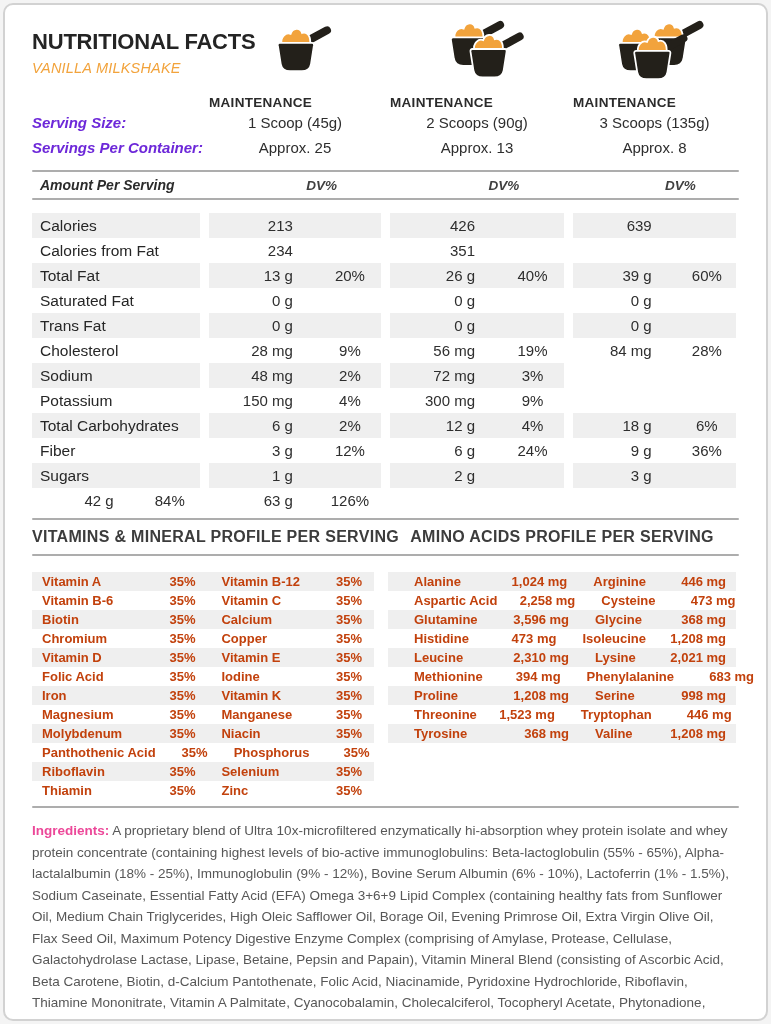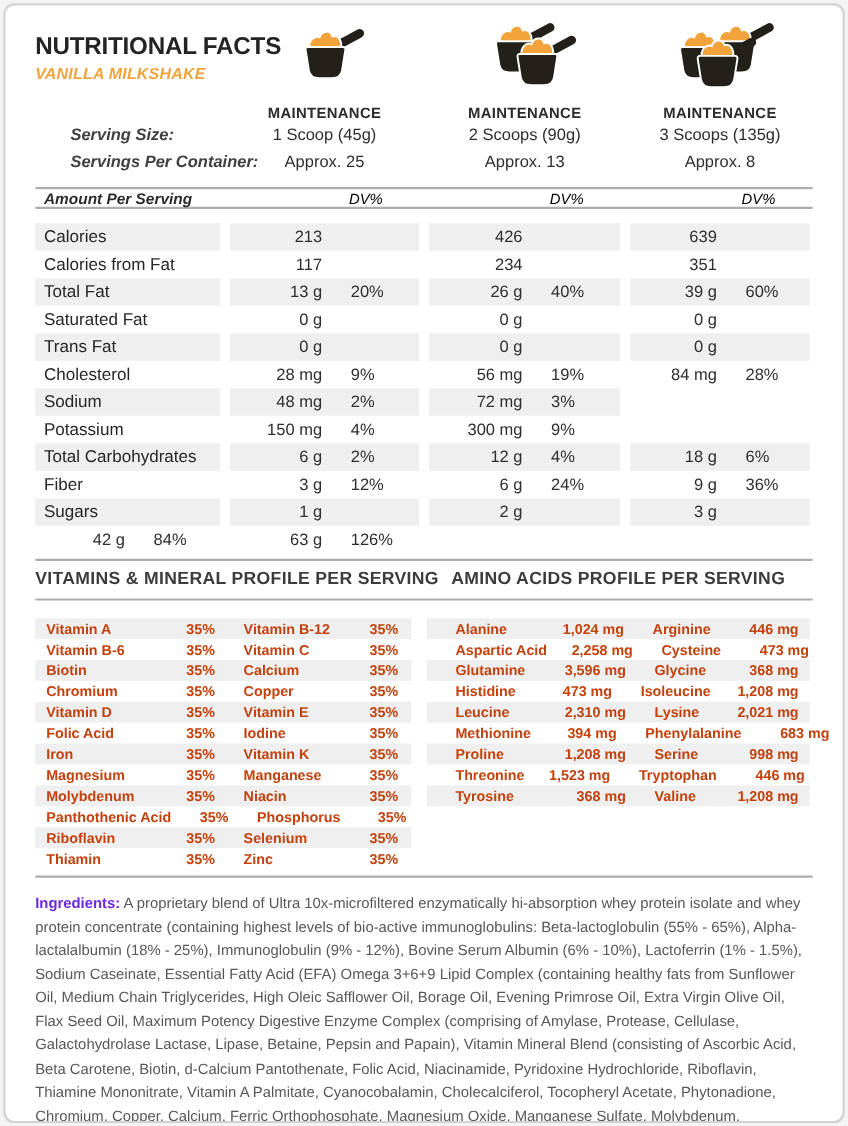--- a/index.html
+++ b/index.html
@@ -10,63 +10,63 @@
   html,body{background:#f4f4f4;}
   body{width:771px; height:1024px; font-family:"Liberation Sans", sans-serif; color:var(--text); position:relative;}
   .sheet{
     position:absolute; inset:3px; background:#fff; border:2px solid var(--border);
     border-radius:10px; padding:12px 27px 0 27px; overflow:hidden;
   }
   .grid{display:grid; grid-template-columns:168px 172px 174px 163px; column-gap:9px;}
   
   .head-grid{align-items:start; min-height:76px;}
   .brand h1{font-size:22px; font-weight:700; letter-spacing:-0.2px; color:#242424; margin-top:12px; white-space:nowrap;}
-  .product{font-size:14.5px; font-weight:700; font-style:italic; color:var(--accent); letter-spacing:.2px; margin-top:5px;}
+  .product{font-size:14.5px; font-weight:400; font-style:italic; color:var(--accent); letter-spacing:.2px; margin-top:5px;}
   .icon-cell{display:flex; justify-content:center; align-items:flex-start;}
   .icon-cell svg{width:104px; height:64px;}
   .sc-handle{stroke:var(--ink); stroke-width:9; stroke-linecap:round; fill:none;}
   .sc-mound{fill:var(--accent); stroke:#fff; stroke-width:2;}
   .sc-cup{fill:var(--ink); stroke:#fff; stroke-width:2;}
   .plan-row{margin-top:2px;}
-  .plan{font-size:13.5px; font-weight:700; text-align:center; color:#2b2b2b; letter-spacing:.3px;}
+  .plan{font-size:13.5px; font-weight:700; color:#2b2b2b; letter-spacing:.3px;}
   .serving-row{height:25px; align-items:center;}
-  .s-label{font-size:15px; font-weight:700; font-style:italic; color:#404040; white-space:nowrap;margin-left:32px;}
+  .s-label{font-size:15px; font-weight:700; font-style:italic; color:#6d28d9; white-space:nowrap;}
   .s-val{font-size:15px; text-align:center; color:#2e2e2e;}
   
   .rule{height:2px; background:var(--rule); border-radius:1px;}
   .r1{margin-top:10px;} .r2{margin-bottom:13px;} .r3{margin-top:5px;} .r5{margin-top:6px;}
   
-  .thead{height:16px; align-items:center;}
+  .thead{height:26px; align-items:center;}
   .aps{font-size:14px; font-weight:700; font-style:italic; padding-left:8px; color:#2b2b2b;}
   .dvh{display:flex;}
   .thead .amt{visibility:hidden;}
-  .dv-h{flex:1; text-align:center; padding-right:22px; font-size:13.5px; font-weight:400; font-style:italic; color:#000000;}
+  .dv-h{flex:1; text-align:left; padding-right:22px; font-size:13.5px; font-weight:700; font-style:italic; color:#404040;}
   .nrow{height:25px; align-items:stretch; font-size:15px;}
   .nrow .cell{line-height:25px;}
   .lbl{padding-left:8px; color:#262626; font-size:15.5px; white-space:nowrap;}
   .grp{display:flex;}
   .amt{flex:1.35; text-align:right; padding-right:26px;}
-  .dv{flex:1; text-align:left; }
+  .dv{flex:1; text-align:center; }
   .nrow.stripe .cell{background:var(--stripe);}
   
   .two-col{display:grid; grid-template-columns:342px 348px; column-gap:14px;}
   .titles{height:34px; align-items:center;}
   .sec-title{font-size:16px; font-weight:600; color:#3c3c3c; letter-spacing:.3px; white-space:nowrap;}
   .sec-title.right{text-align:center;}
   .minis{margin-top:16px; align-items:start;}
   .mini-row{display:grid; height:19px; line-height:19px; font-size:13px; color:#c2410c; align-items:center;font-weight:bold;}
   .mini-row.stripe{background:var(--stripe);}
   .vit .mini-row{grid-template-columns:1fr 52px 1.05fr 60px; padding:0 12px 0 10px;}
   .amino .mini-row{grid-template-columns:1fr 78px 1fr 80px; padding:0 10px 0 26px;}
   .mn{text-align:left; white-space:nowrap;}
   .mn.n2{padding-left:26px;}
   .mv{text-align:right;}
   
   .ingredients{margin-top:12px; font-size:13.5px; line-height:21.5px; color:var(--muted); text-align:left;}
-  .ing-label{font-weight:700; color:#6d28d9;}
+  .ing-label{font-weight:700; color:#ec4899;}
   .hidden-defs{position:absolute; width:0; height:0; overflow:hidden;}
 </style>
 </head>
 <body>
 
 <svg class="hidden-defs" aria-hidden="true">
   <defs>
     <g id="scoop-body">
       <path class="sc-mound" d="M15,23 C13,14 20,9 25,11 C27,4 36,3 38,10 C44,8 48,14 47,23 Z"></path>
       <path class="sc-cup" d="M13,21 L49,21 C51,21 51.5,22.5 51.3,24 L48,45 C47,50.5 42.5,53 37.5,53 L24.5,53 C19.5,53 15,50.5 14,45 L10.7,24 C10.5,22.5 11,21 13,21 Z"></path>
@@ -160,24 +160,20 @@
         </div>
         <div class="cell grp">
           <span class="amt">639</span>
           <span class="dv"></span>
         </div>
       </div>
 
       <div class="grid nrow">
         <div class="cell lbl">Calories from Fat</div>
         <div class="cell grp">
-          <span class="amt">117</span>
-          <span class="dv"></span>
-        </div>
-        <div class="cell grp">
           <span class="amt">234</span>
           <span class="dv"></span>
         </div>
         <div class="cell grp">
           <span class="amt">351</span>
           <span class="dv"></span>
         </div>
       </div>
 
       <div class="grid nrow stripe">

